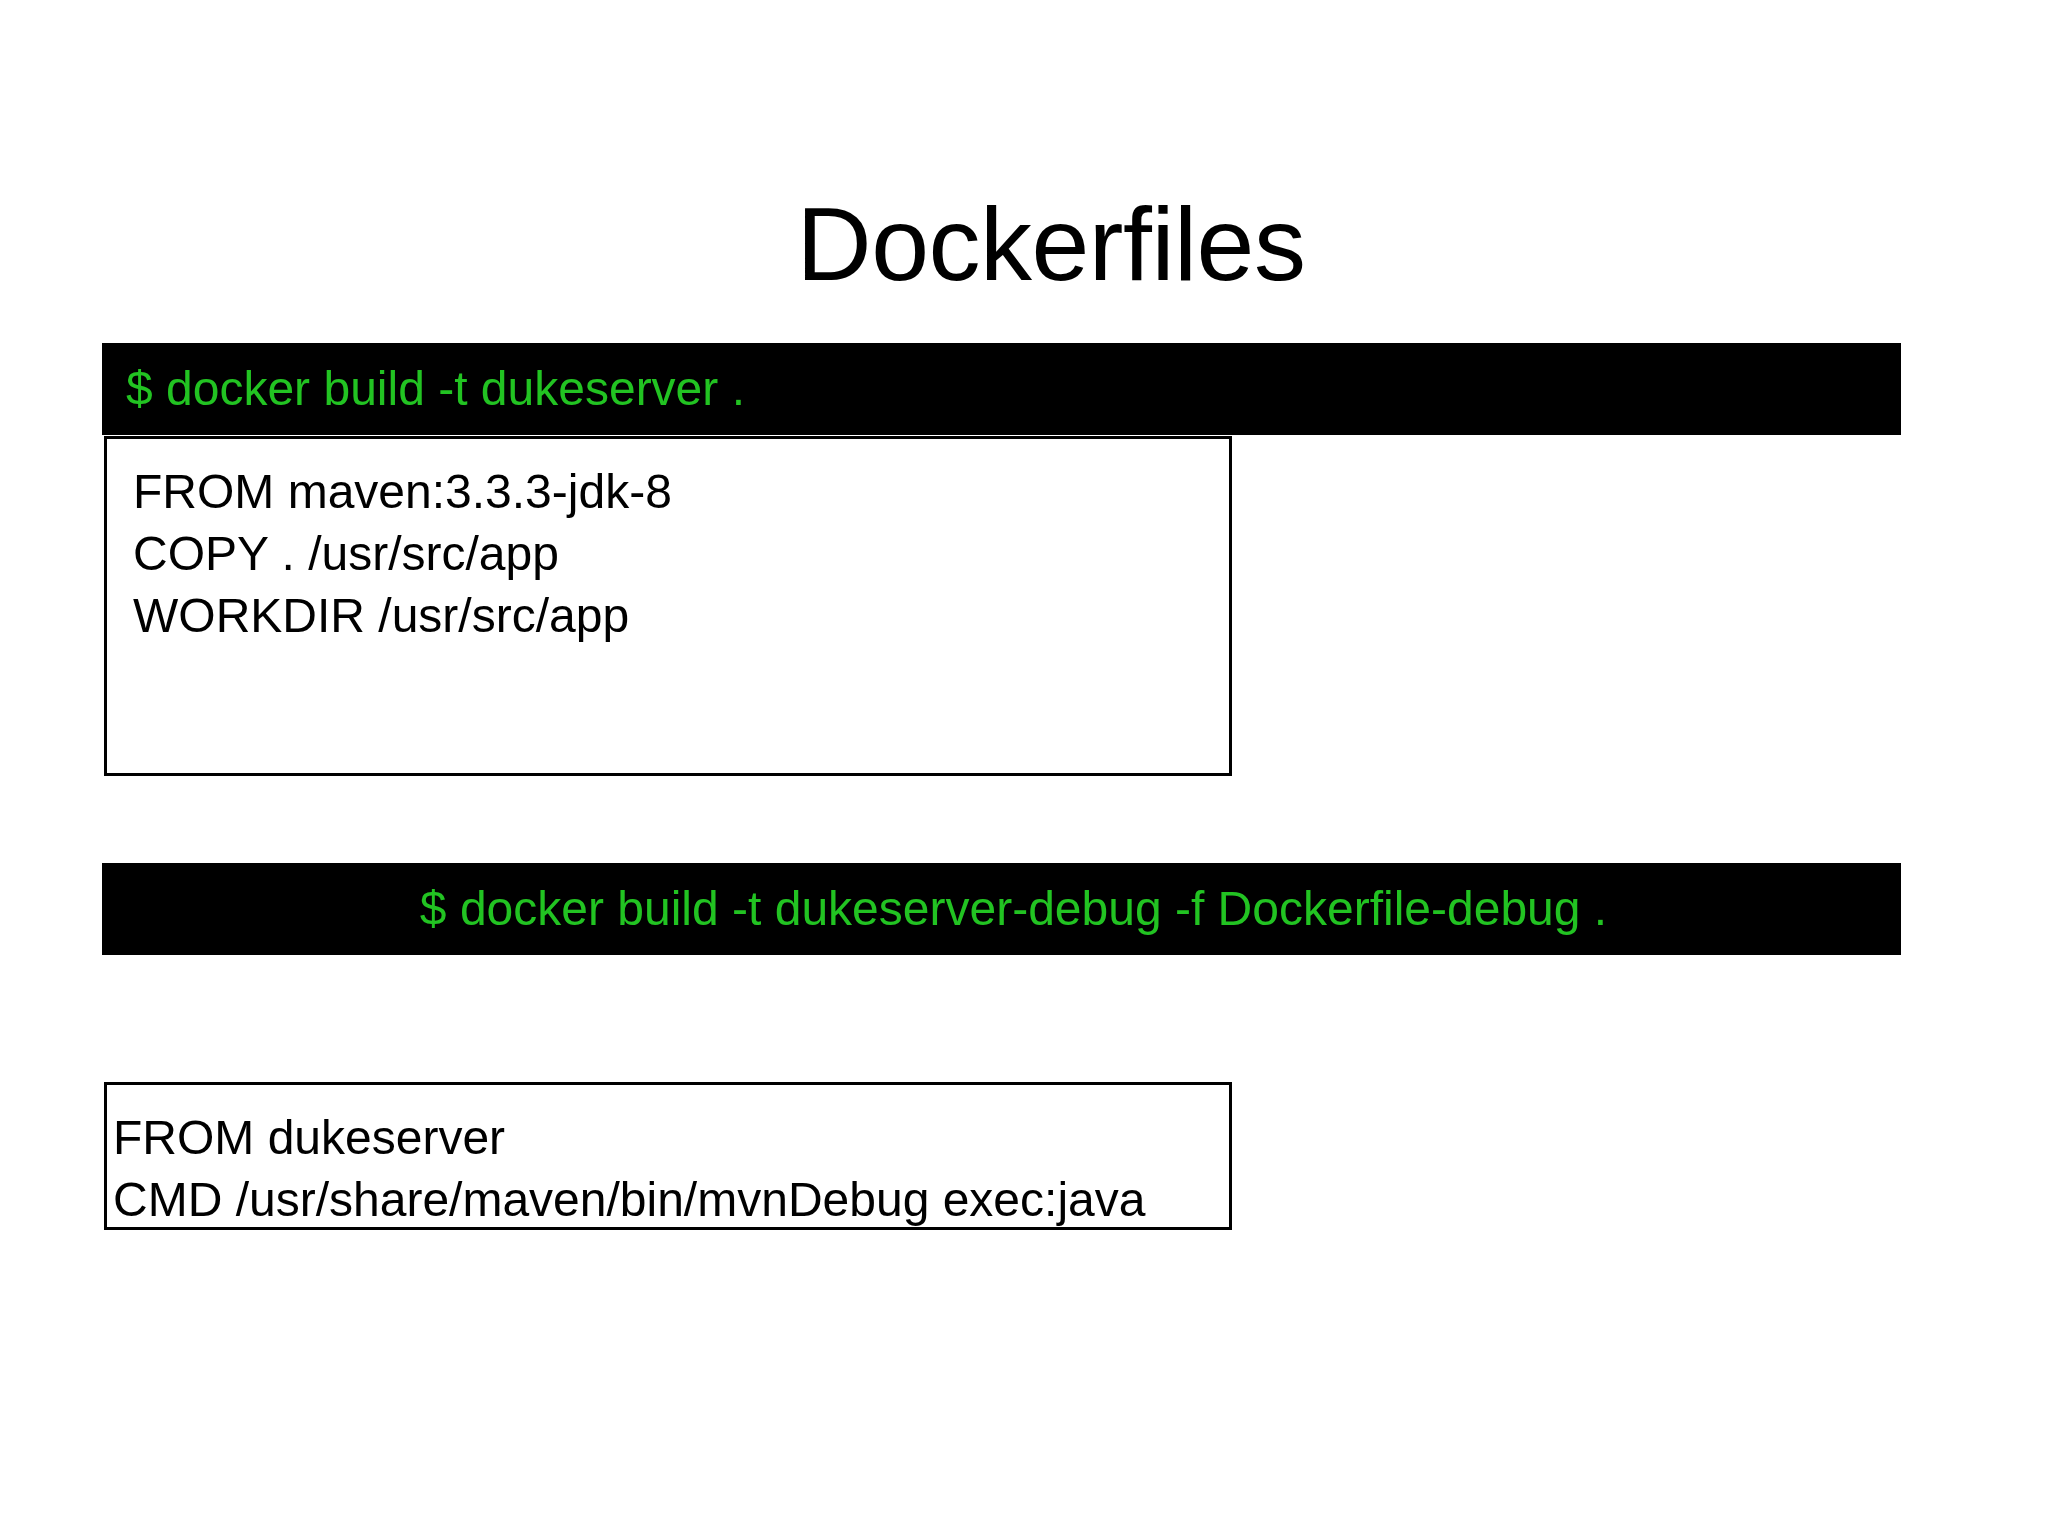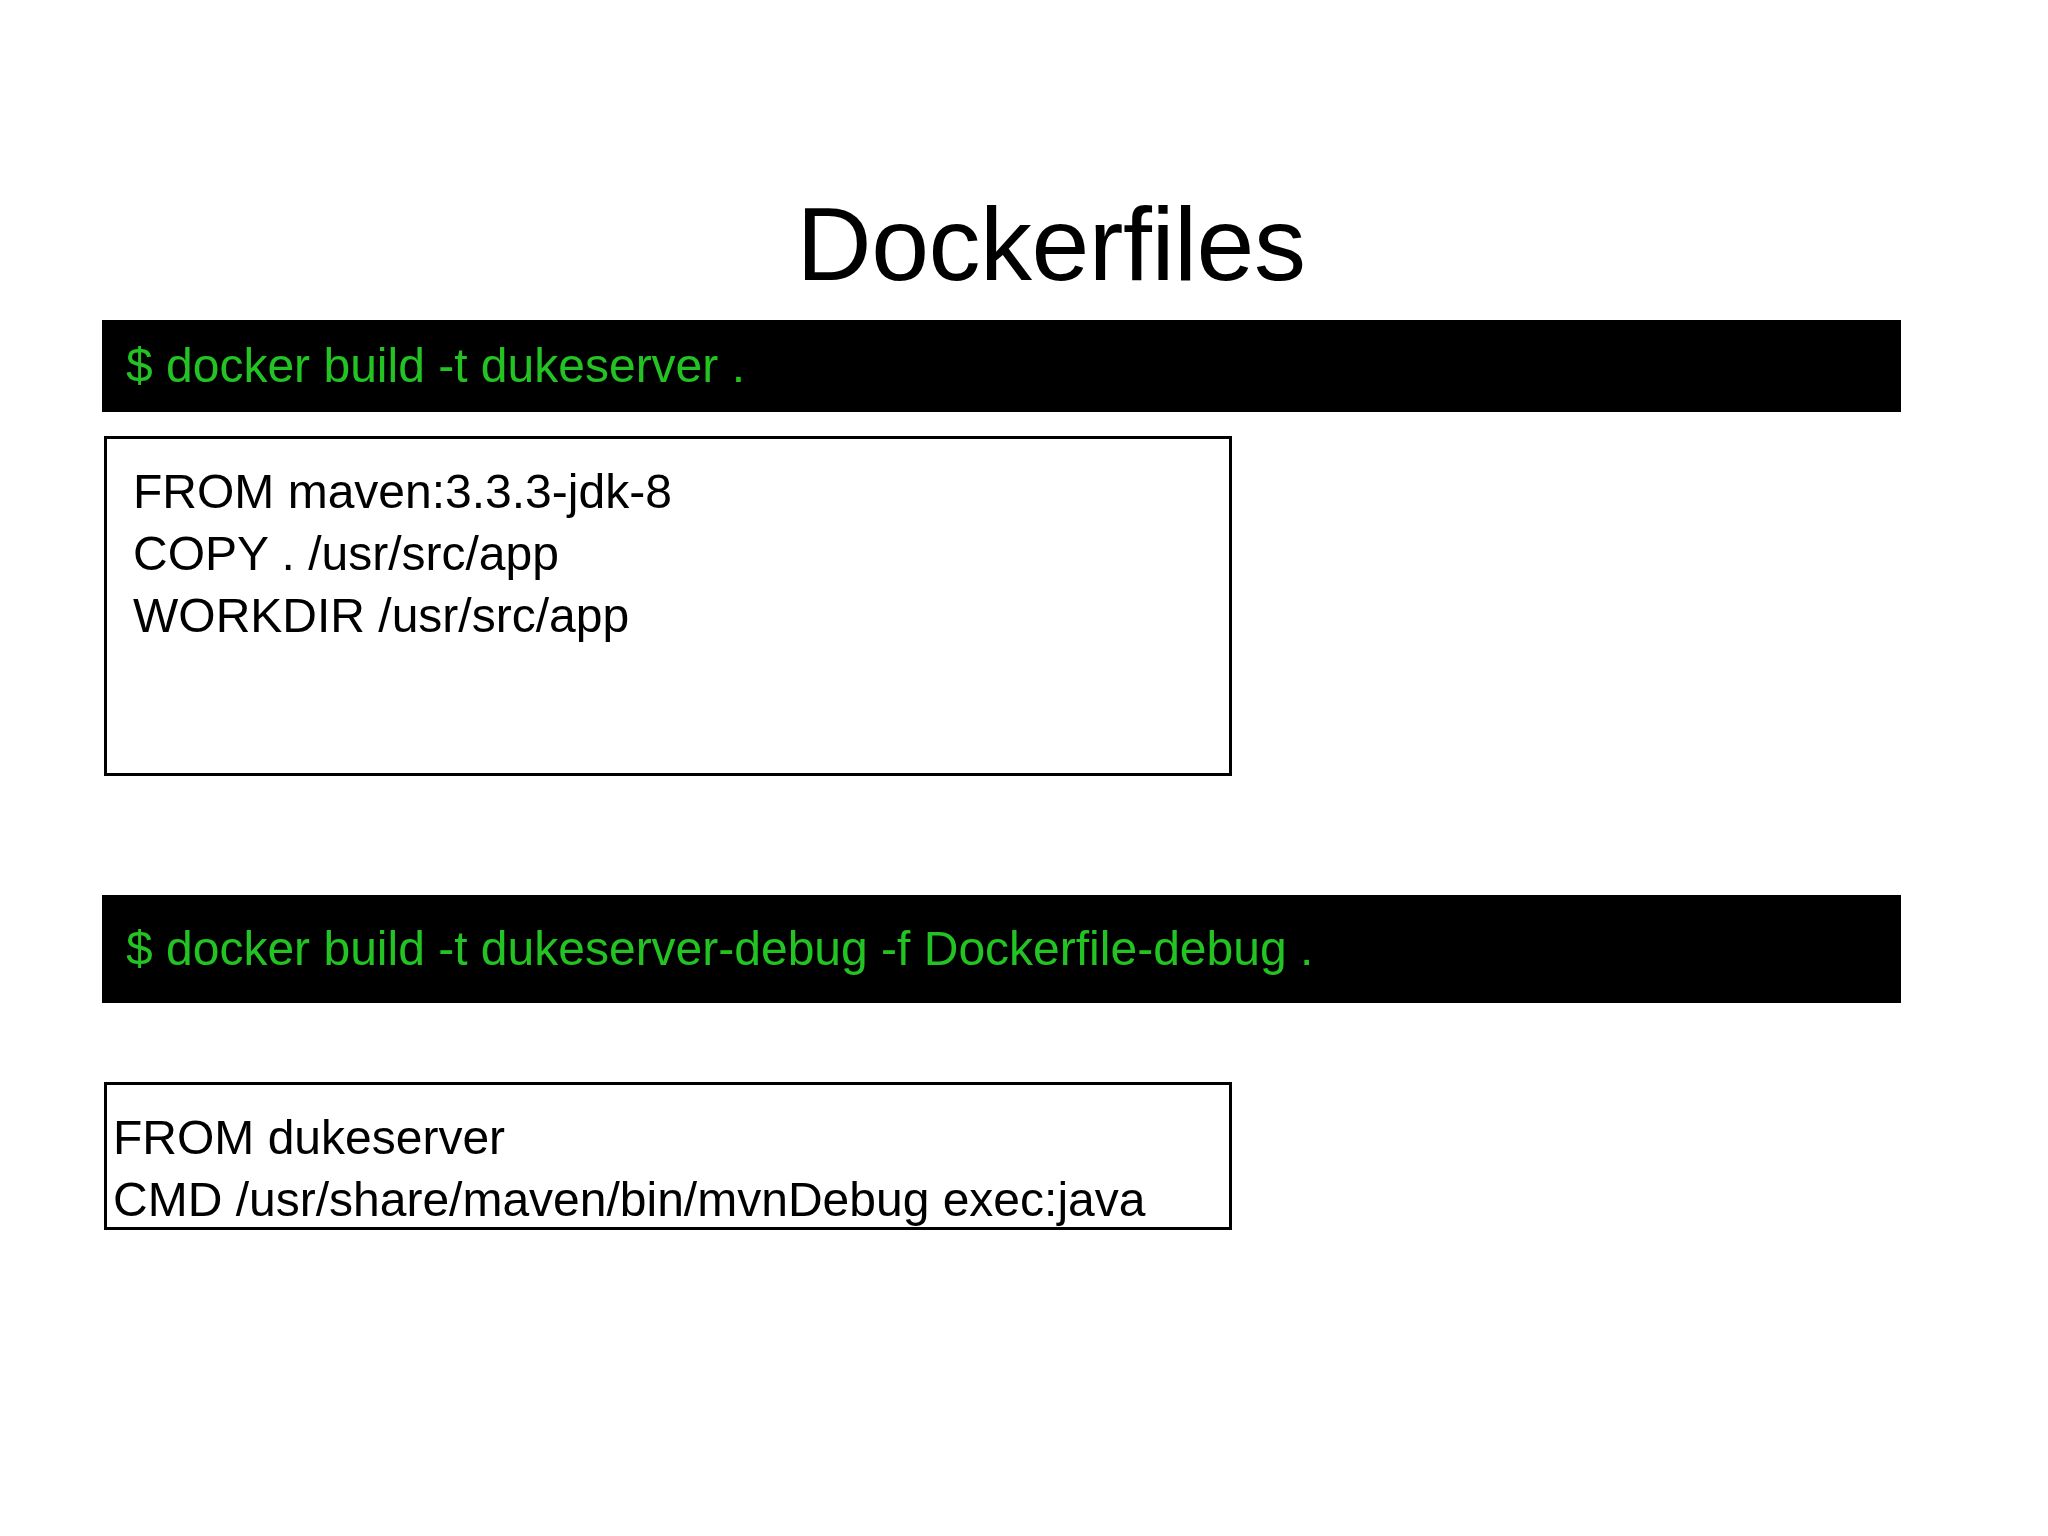--- a/index.html
+++ b/index.html
@@ -51,29 +51,30 @@
   .terminal-text {
     color: #22c322;
     font-size: 48px;
     line-height: 56px;
     font-weight: 400;
     white-space: nowrap;
   }
 
   #terminal-bar-1 {
     left: 102px;
-    top: 320px;
+    top: 343px;
     width: 1799px;
     height: 92px;
   }
   #terminal-bar-2 {
     left: 102px;
-    top: 895px;
+    top: 863px;
     width: 1799px;
-    height: 108px;
+    height: 92px;
+    justify-content: center;
   }
 
   
   .code-box {
     position: absolute;
     background: #ffffff;
     border: 3px solid #000000;
     box-sizing: border-box;
     padding: 22px 26px 18px 26px;
     overflow: hidden;

